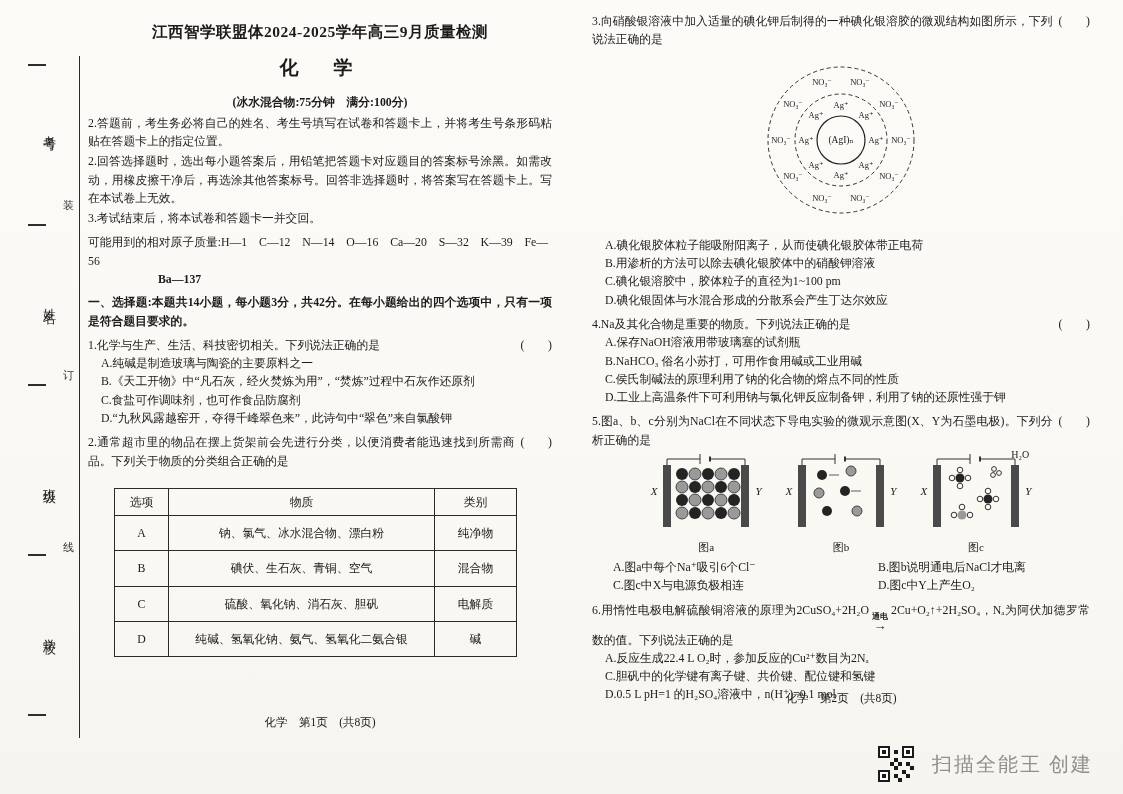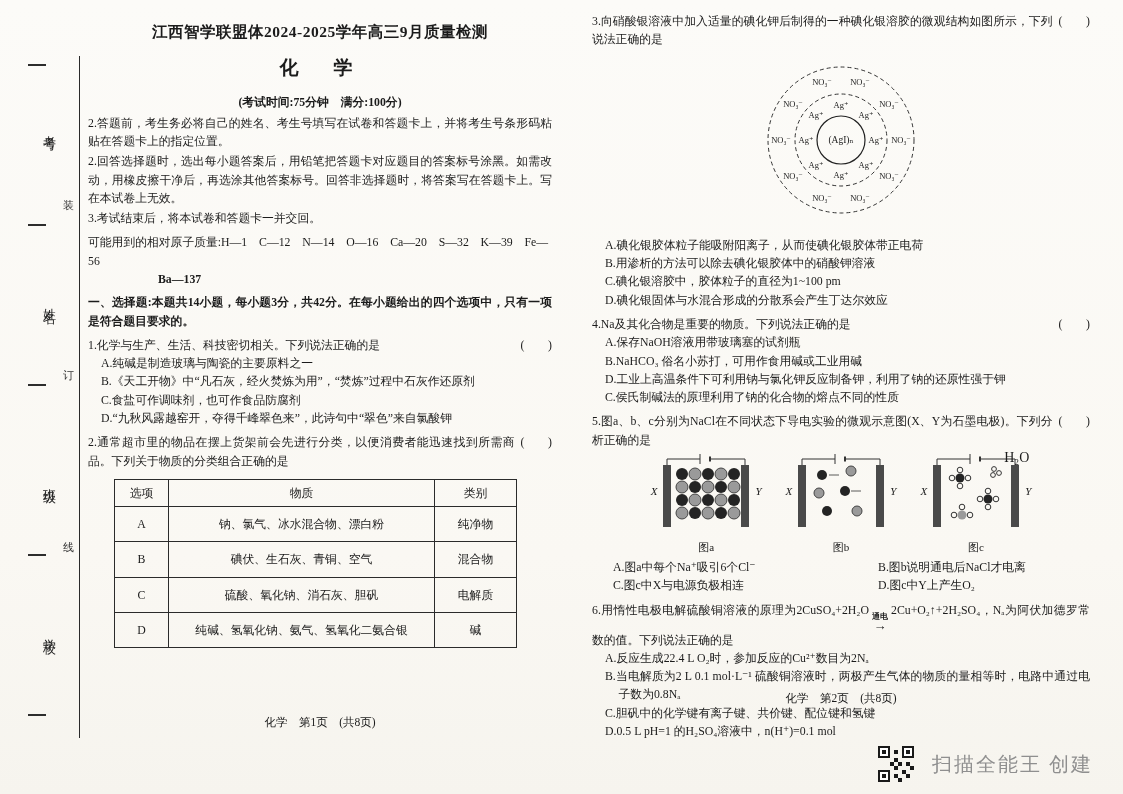--- a/index.html
+++ b/index.html
@@ -35,40 +35,40 @@
   .masses2 { margin-left:70px;font-weight:bold; }
   .section { font-weight:bold; margin-top:5px; text-align:justify; }
   .q   { margin-top:6px; }
   .stem { text-align:justify; }
   .paren { float:right; margin-left:6px; }
   .opt { display:block; margin-left:13px; padding-left:1.15em; text-indent:-1.15em; text-align:justify; }
   .optrow { display:flex; margin-left:13px; }
   .optrow .opt { margin-left:8px; }
   .optrow .half { width:53%; }
   
-  .q2table { border-collapse:collapse; margin:9px 0 0 26px; }
+  .q2table { border-collapse:collapse; margin:18px 0 0 26px; }
   .q2table th, .q2table td {
     border:1.2px solid #2b2b2b; text-align:center; vertical-align:middle;
     font-weight:normal; font-size:11.8px; padding:8px 8px;
   }
   .q2table th { padding:4px 8px; }
   .q2table td:nth-child(1), .q2table th:nth-child(1) { width:54px; }
   .q2table td:nth-child(2), .q2table th:nth-child(2) { width:266px; }
   .q2table td:nth-child(3), .q2table th:nth-child(3) { width:82px; }
   .pfooter { position:absolute; bottom:18px; width:100%; text-align:center; font-size:11.5px; }
   
   .diagram-wrap { text-align:center; margin:2px 0 2px 0; }
   .diagram-wrap svg text { fill:#1b1b1b; }
   
   .figs { display:flex; justify-content:center; gap:24px; margin:4px 0 2px 0; }
   .fig { text-align:center; position:relative; }
   .figrow { display:flex; align-items:center; gap:3px; }
   .elabel { font-size:11px; font-style:italic; }
   .figcap { font-size:11px; margin-top:8px; }
-  .h2o-label { position:absolute; top:-6px; right:2px; font-size:14px; background:transparent; }
+  .h2o-label { position:absolute; top:-6px; right:2px; font-size:10px; background:transparent; }
   .electrode { fill:#4a4a4a; }
   .wire { stroke:#333; stroke-width:1; fill:none; }
   
   .rxn { display:inline-flex; flex-direction:column; align-items:center; vertical-align:-0.5em; margin:0 3px; line-height:1;font-weight:bold; }
   .rxn-cond { font-size:8px; line-height:1; }
   .rxn-arr { font-size:13px; line-height:0.7; }
   
   .camscanner { position:absolute; right:30px; bottom:12px; display:flex; align-items:center; gap:18px; }
   .cam-text { font-size:20px; color:#8f8f8f; letter-spacing:2px; }
 </style>
@@ -89,21 +89,21 @@
   <div class="vlabel" style="top:478px">班级：</div>
   <div class="vlabel" style="top:628px">学校：</div>
 
   <div class="bind-char" style="top:198px">装</div>
   <div class="bind-char" style="top:368px">订</div>
   <div class="bind-char" style="top:540px">线</div>
 
   <div class="page page1">
     <div class="title">江西智学联盟体2024-2025学年高三9月质量检测</div>
     <div class="subject">化　学</div>
-    <div class="meta">(考试时间:75分钟　满分:100分)</div>
+    <div class="meta">(冰水混合物:75分钟　满分:100分)</div>
 
     <div class="para">2.答题前，考生务必将自己的姓名、考生号填写在试卷和答题卡上，并将考生号条形码粘贴在答题卡上的指定位置。</div>
     <div class="para">2.回答选择题时，选出每小题答案后，用铅笔把答题卡对应题目的答案标号涂黑。如需改动，用橡皮擦干净后，再选涂其他答案标号。回答非选择题时，将答案写在答题卡上。写在本试卷上无效。</div>
     <div class="para">3.考试结束后，将本试卷和答题卡一并交回。</div>
 
     <div class="masses">可能用到的相对原子质量:H—1　C—12　N—14　O—16　Ca—20　S—32　K—39　Fe—56</div>
     <div class="masses2">Ba—137</div>
 
     <div class="section">一、选择题:本题共14小题，每小题3分，共42分。在每小题给出的四个选项中，只有一项是符合题目要求的。</div>
 
@@ -202,22 +202,22 @@
       <span class="opt">D.碘化银固体与水混合形成的分散系会产生丁达尔效应</span>
     </div>
 
     <div class="q">
       <div class="stem">
         <span class="paren">(　　)</span>
         <span>4.Na及其化合物是重要的物质。下列说法正确的是</span>
       </div>
       <span class="opt">A.保存NaOH溶液用带玻璃塞的试剂瓶</span>
       <span class="opt">B.NaHCO₃ 俗名小苏打，可用作食用碱或工业用碱</span>
+      <span class="opt">C.侯氏制碱法的原理利用了钠的化合物的熔点不同的性质</span>
       <span class="opt">D.工业上高温条件下可利用钠与氯化钾反应制备钾，利用了钠的还原性强于钾</span>
-      <span class="opt">C.侯氏制碱法的原理利用了钠的化合物的熔点不同的性质</span>
     </div>
 
     <div class="q">
       <div class="stem">
         <span class="paren">(　　)</span>
         <span>5.图a、b、c分别为NaCl在不同状态下导电实验的微观示意图(X、Y为石墨电极)。下列分析正确的是</span>
       </div>
 
       <div class="figs">
 
@@ -330,21 +330,20 @@
     </div>
 
     <div class="q">
       <div class="stem">
         <span>6.用惰性电极电解硫酸铜溶液的原理为2CuSO₄+2H₂O</span><span class="rxn">
             <span class="rxn-cond">通电</span>
             <span class="rxn-arr">→</span>
           </span><span>2Cu+O₂↑+2H₂SO₄，Nₐ为阿伏加德罗常数的值。下列说法正确的是</span>
       </div>
       <span class="opt">A.反应生成22.4 L O₂时，参加反应的Cu²⁺数目为2Nₐ</span>
-      <span class="opt">B.当电解质为2 L 0.1 mol·L⁻¹ 硫酸铜溶液时，两极产生气体的物质的量相等时，电路中通过电子数为0.8Nₐ</span>
       <span class="opt">C.胆矾中的化学键有离子键、共价键、配位键和氢键</span>
       <span class="opt">D.0.5 L pH=1 的H₂SO₄溶液中，n(H⁺)=0.1 mol</span>
     </div>
 
     <div class="pfooter">化学　第2页　(共8页)</div>
   </div>
 
   <div class="camscanner">
     <svg width="36" height="36" viewBox="0 0 9 9" shape-rendering="crispEdges">
       <rect x="0" y="0" width="3" height="3" fill="#1a1a1a"></rect>

